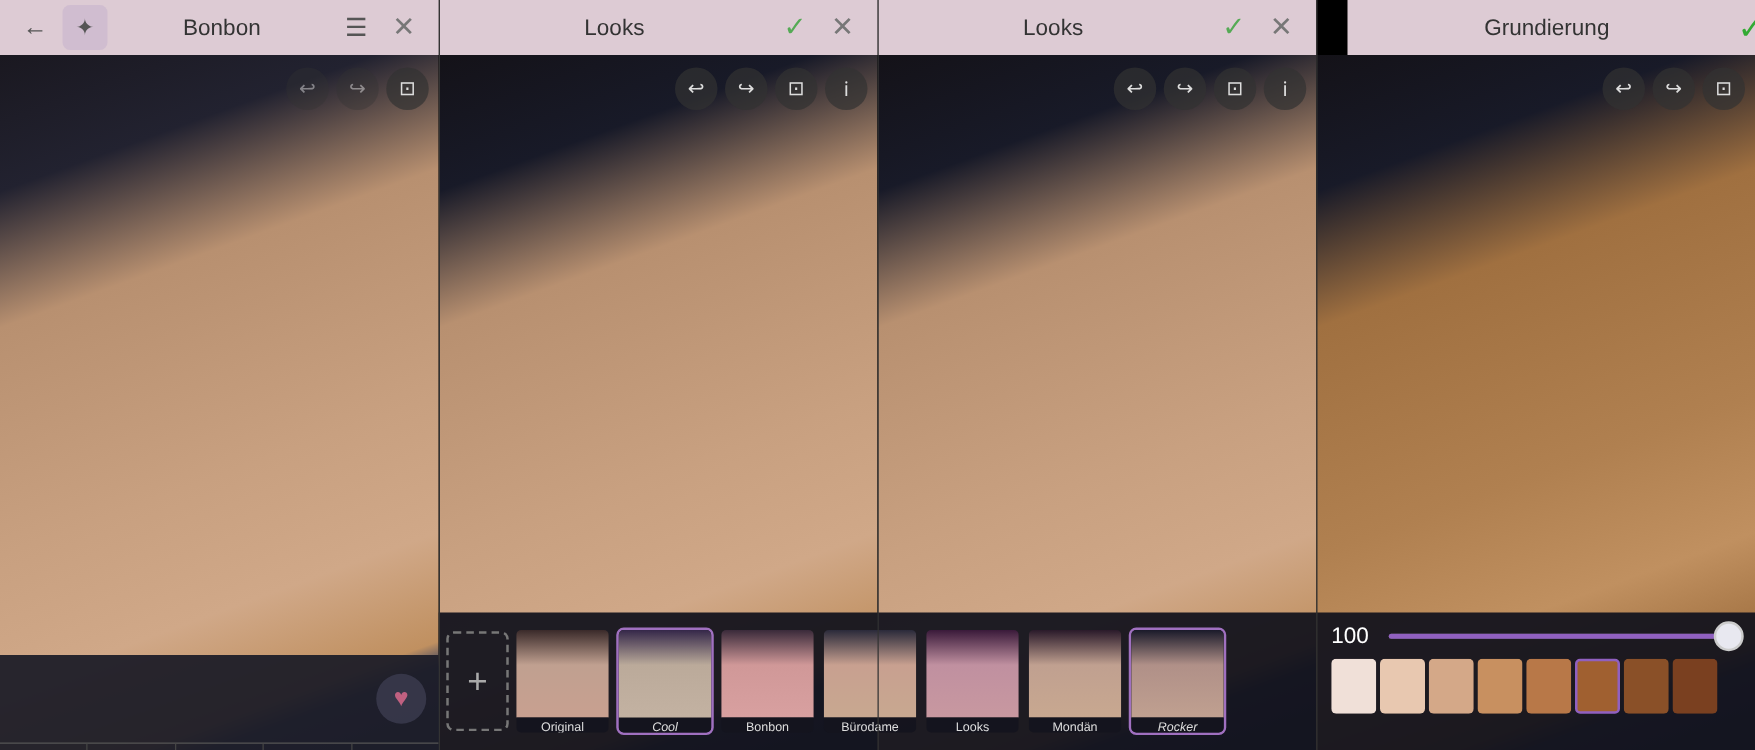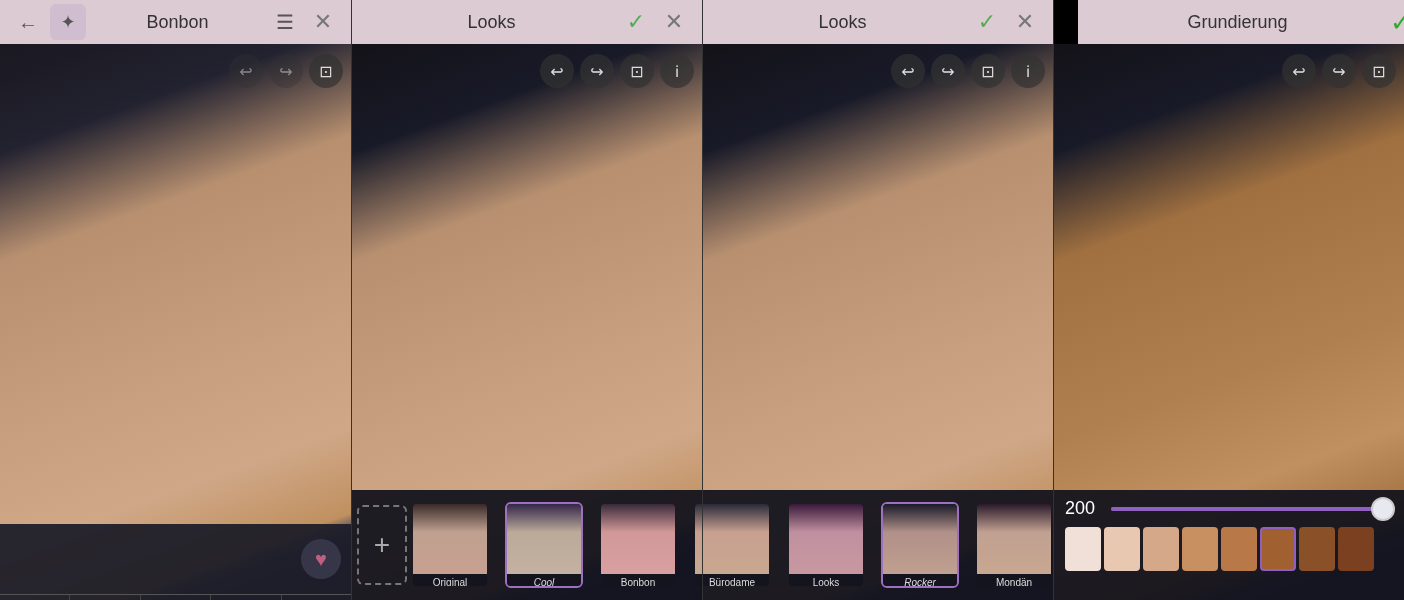--- a/index.html
+++ b/index.html
@@ -412,55 +412,55 @@
       <span>⊡</span>
     </div>
   </div>
 </div>
 
 <div class="looks-strip">
   <div class="add-btn">
     <span>+</span>
   </div>
 
-  <div id="look-thumbs-container" style="display: flex; gap: 16px; justify-content: center;">
+  <div id="look-thumbs-container" style="display: flex; gap: 4px; justify-content: center;">
       <div class="look-thumb thumb-original">
     <div class="thumb-face"></div>
     <div class="thumb-label">Original</div>
   </div>
       <div class="look-thumb thumb-cool selected">
     <div class="thumb-face"></div>
     <div class="thumb-label">Cool</div>
   </div>
       <div class="look-thumb thumb-bonbon">
     <div class="thumb-face"></div>
     <div class="thumb-label">Bonbon</div>
   </div>
       <div class="look-thumb thumb-burodame">
     <div class="thumb-face"></div>
     <div class="thumb-label">Bürodame</div>
   </div>
       <div class="look-thumb thumb-party">
     <div class="thumb-face"></div>
     <div class="thumb-label">Looks</div>
   </div>
+      <div class="look-thumb thumb-mondan">
+    <div class="thumb-face"></div>
+    <div class="thumb-label">Mondän</div>
+  </div>
       <div class="look-thumb thumb-rocker selected">
     <div class="thumb-face"></div>
     <div class="thumb-label">Rocker</div>
-  </div>
-      <div class="look-thumb thumb-mondan">
-    <div class="thumb-face"></div>
-    <div class="thumb-label">Mondän</div>
   </div>
     </div>
 </div>
 
 <div class="panel4-bottom">
   <div class="slider-row">
-    <span class="slider-value">200</span>
+    <span class="slider-value">100</span>
     <div class="slider-track">
       <div class="slider-fill"></div>
       <div class="slider-thumb"></div>
     </div>
   </div>
   <div class="color-swatches" id="swatches-container">
       <div class="swatch" style="background: rgb(240, 224, 216); width: 36px; height: 44px; border-radius: 4px;"></div>
       <div class="swatch" style="background: rgb(232, 200, 176); width: 36px; height: 44px; border-radius: 4px;"></div>
       <div class="swatch" style="background: rgb(212, 168, 136); width: 36px; height: 44px; border-radius: 4px;"></div>
       <div class="swatch" style="background: rgb(200, 144, 96); width: 36px; height: 44px; border-radius: 4px;"></div>

